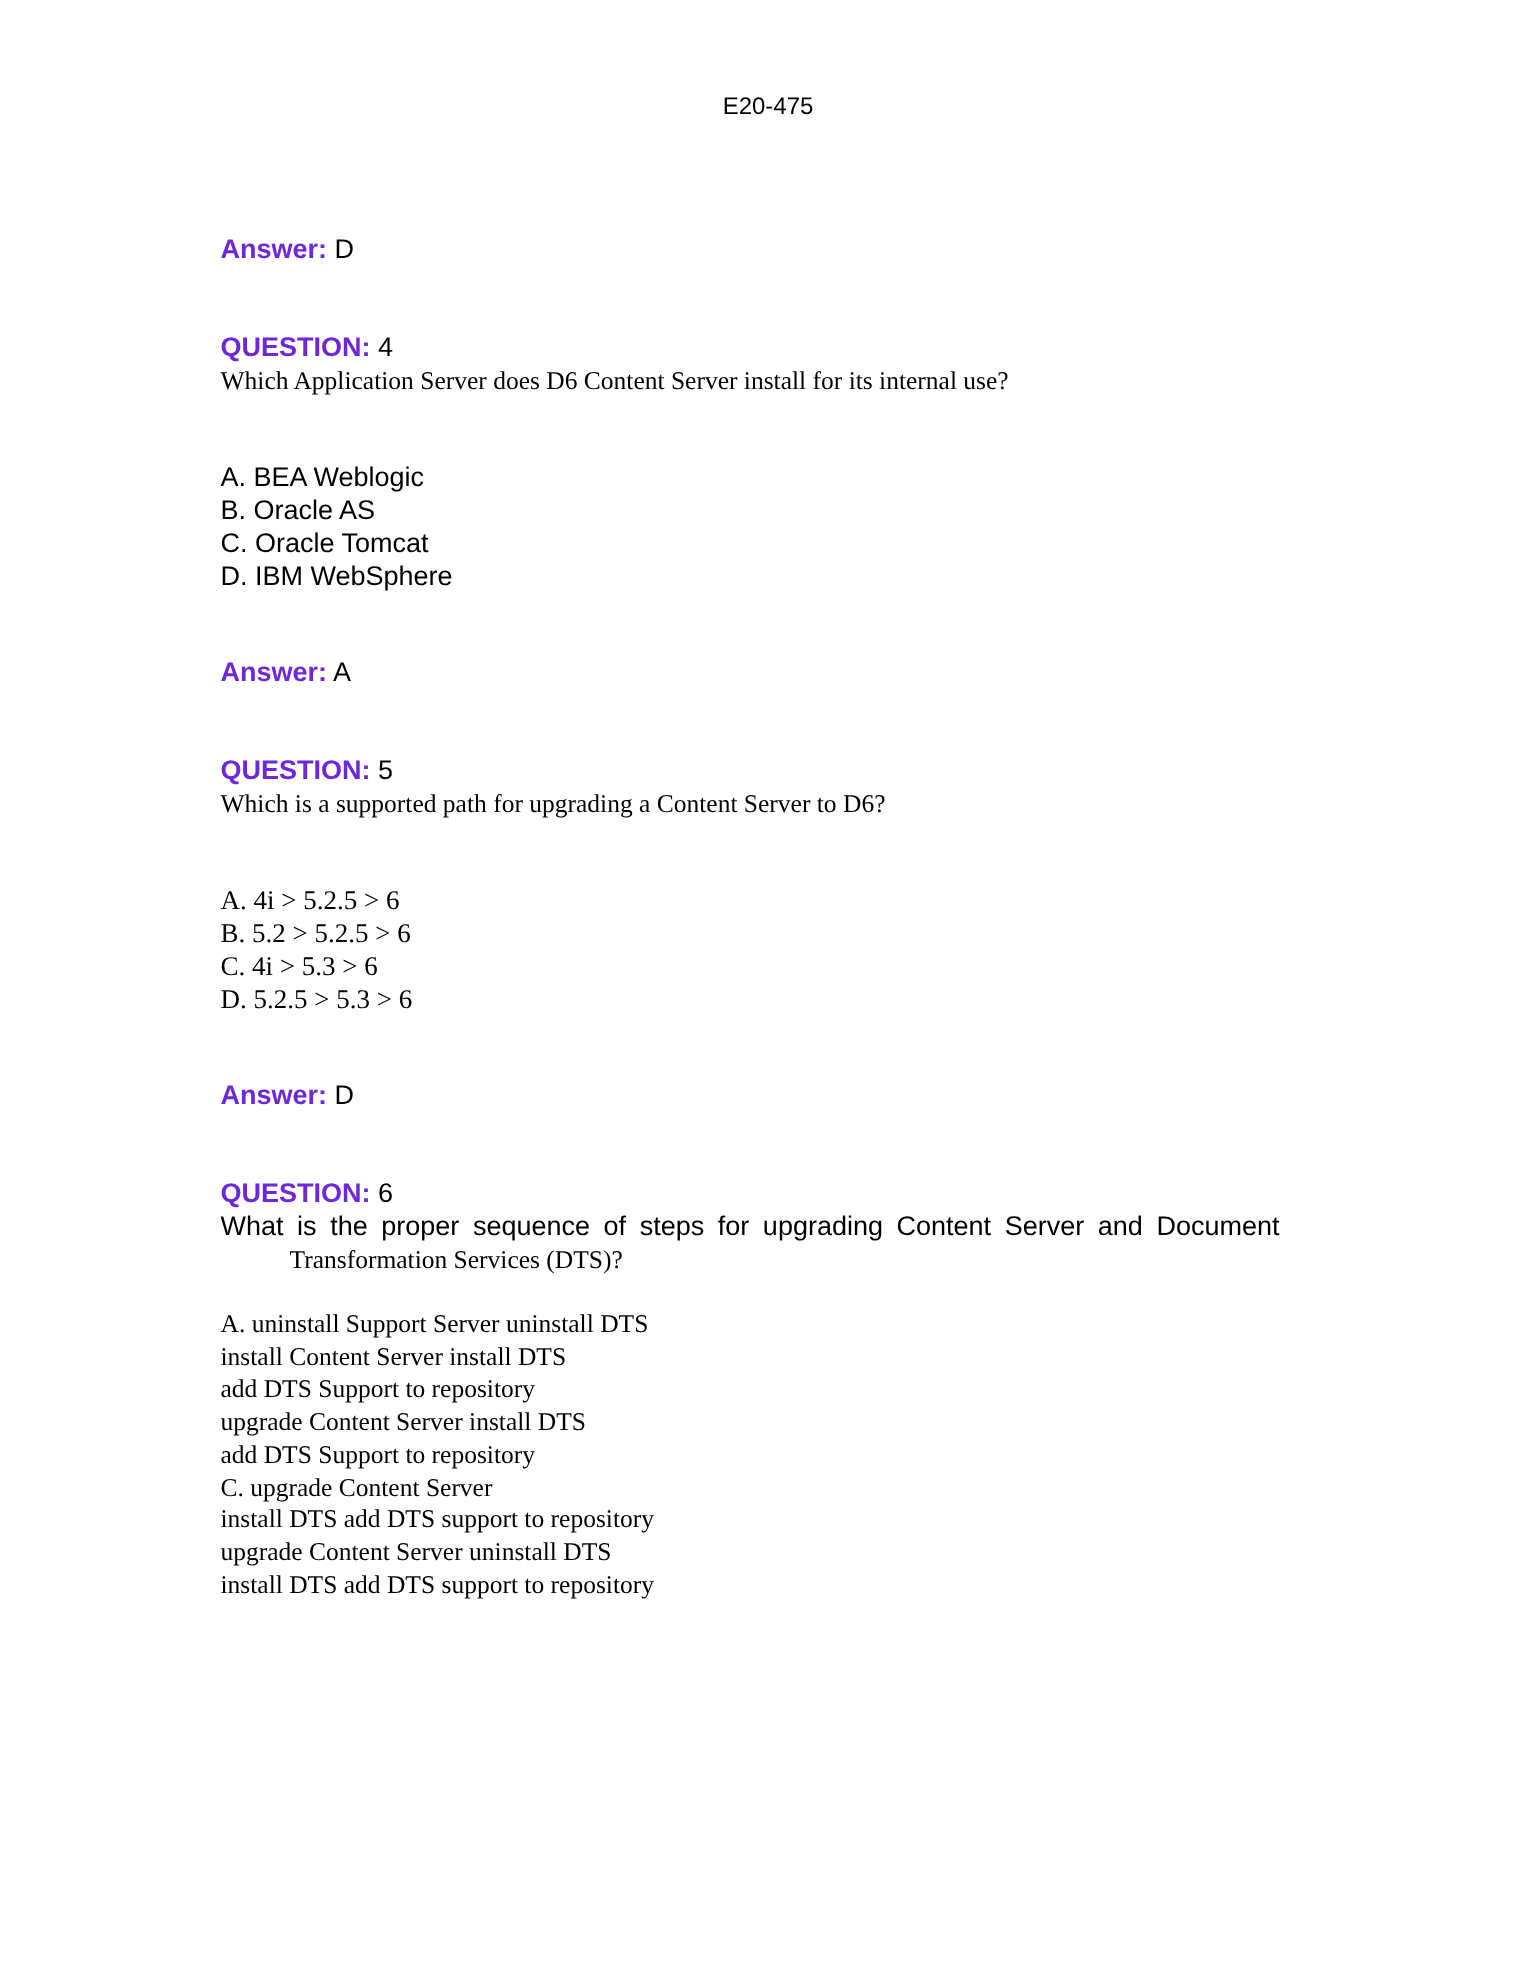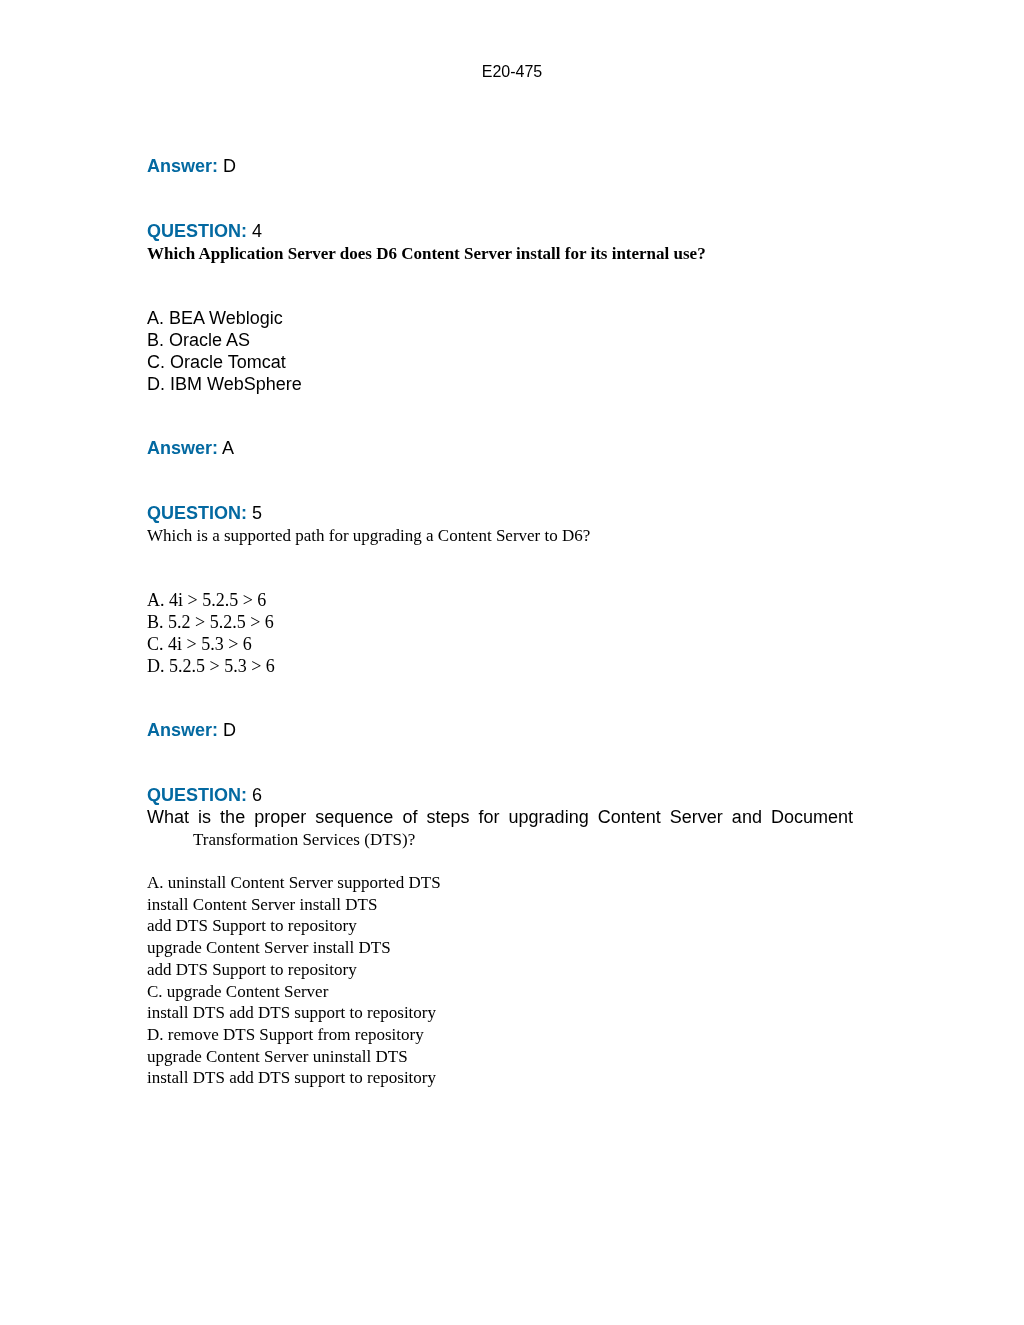--- a/index.html
+++ b/index.html
@@ -14,21 +14,21 @@
     .serif { font-family: "Liberation Serif", serif; }
     .header {
       position: absolute;
       top: 63px;
       left: 0;
       width: 1024px;
       text-align: center;
       font-size: 16px;
     }
     .abs { position: absolute; left: 147px; white-space: nowrap; }
-    .label-red { color: #0369a1; font-weight: bold; }
+    .label-red { color: #6d28d9; font-weight: bold; }
     .line-sans { font-size: 18px; line-height: 22px; }
     .line-serif { font-size: 17px; line-height: 21.7px; }
     .justified {
       position: absolute;
       left: 147px;
       width: 706px;
       font-size: 18px;
       text-align: justify;
       text-align-last: justify;
       white-space: normal;
@@ -42,21 +42,21 @@
 
 <div class="abs sans line-sans" style="top:155px;">
   <span class="label-red">Answer:</span>
   <span>D</span>
 </div>
 
 <div class="abs sans line-sans" style="top:220px;">
   <span class="label-red">QUESTION:</span>
   <span>4</span>
 </div>
-<div class="abs serif line-serif" style="top:243px;font-weight:bold;">Which Application Server does D6 Content Server install for its internal use?</div>
+<div class="abs serif line-serif" style="top:243px;">Which Application Server does D6 Content Server install for its internal use?</div>
 
 <div class="abs sans line-sans" style="top:307px;">
   <span class="block">A. BEA Weblogic</span>
   <span class="block">B. Oracle AS</span>
   <span class="block">C. Oracle Tomcat</span>
   <span class="block">D. IBM WebSphere</span>
 </div>
 
 <div class="abs sans line-sans" style="top:437px;">
   <span class="label-red">Answer:</span>
@@ -82,23 +82,22 @@
 </div>
 
 <div class="abs sans line-sans" style="top:784px;">
   <span class="label-red">QUESTION:</span>
   <span>6</span>
 </div>
 <div class="justified sans" style="top:806px; line-height:22px;">What is the proper sequence of steps for upgrading Content Server and Document</div>
 <div class="abs serif line-serif" style="top:829px;margin-left:46px;">Transformation Services (DTS)?</div>
 
 <div class="abs serif line-serif" style="top:872px;">
-  <span class="block">A. uninstall Content Server supported DTS</span>
+  <span class="block">A. uninstall Support Server uninstall DTS</span>
   <span class="block">install Content Server install DTS</span>
   <span class="block">add DTS Support to repository</span>
   <span class="block">upgrade Content Server install DTS</span>
   <span class="block">add DTS Support to repository</span>
   <span class="block">C. upgrade Content Server</span>
   <span class="block">install DTS add DTS support to repository</span>
-  <span class="block">D. remove DTS Support from repository</span>
   <span class="block">upgrade Content Server uninstall DTS</span>
   <span class="block">install DTS add DTS support to repository</span>
 </div>
 
 </body></html>

